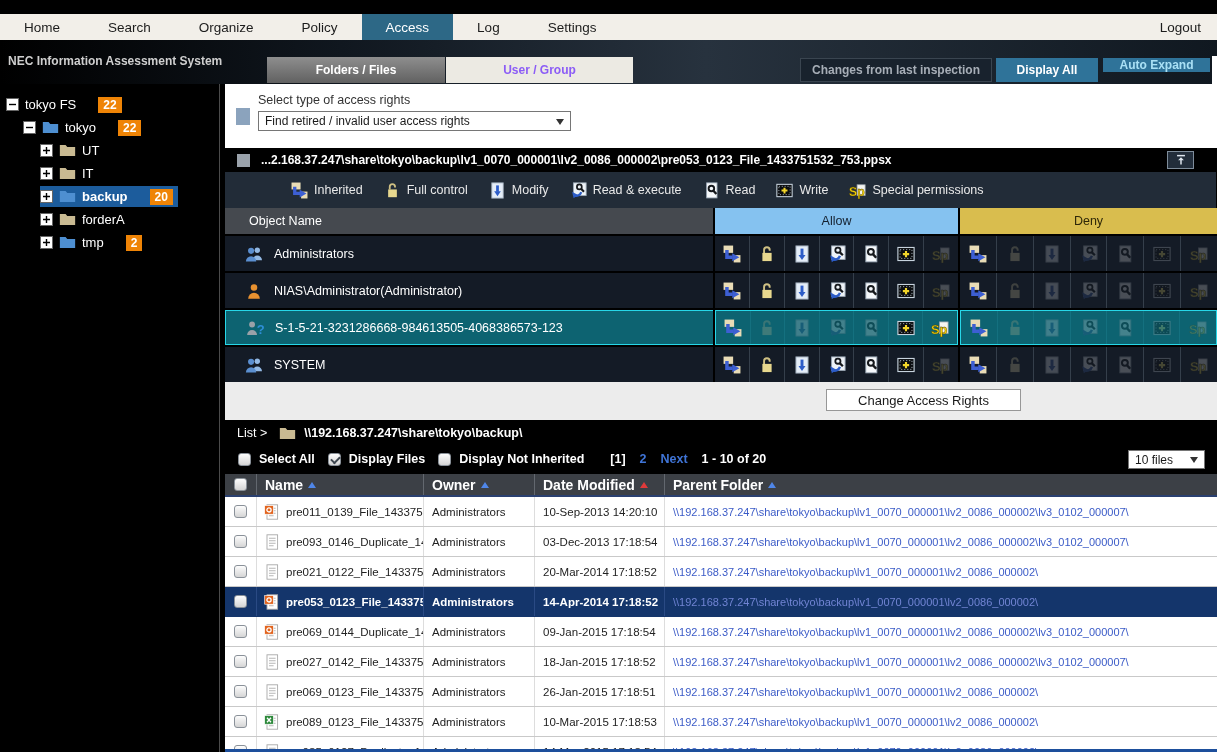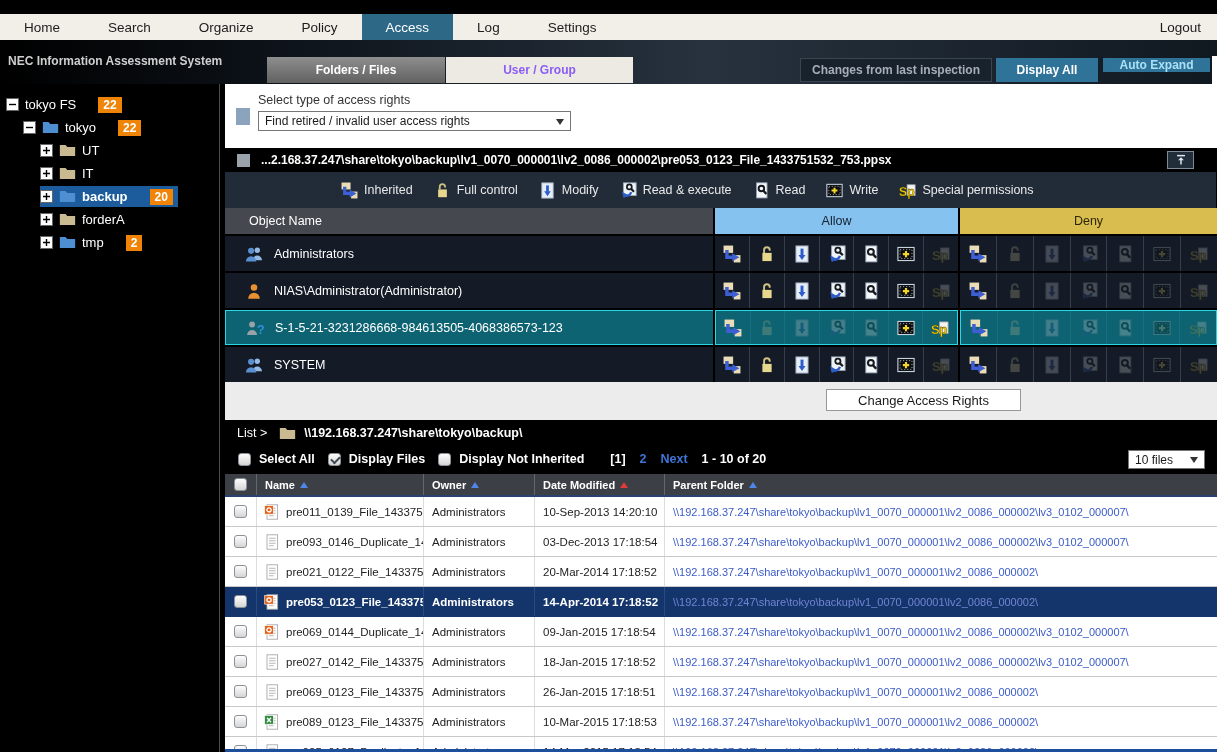--- a/index.html
+++ b/index.html
@@ -42,21 +42,21 @@
   .select-label { position:absolute; left:33px; top:9px; font-size:12.5px; color:#333; }
   .fake-select { border:1px solid #767676; background:#fff; font-size:12px; color:#1a1a1a; display:flex; align-items:center; padding:0 6px; cursor:pointer; }
   .type-select { position:absolute; left:33px; top:27px; width:313px; height:20px; }
   .sel-arrow { width:0; height:0; border:4px solid transparent; border-top:6px solid #333; margin-left:auto; margin-top:5px; }
 
   .path-bar { position:absolute; top:64px; height:24px; left:0; right:0; background:#000; display:flex; align-items:center; }
   .path-check { width:13px; height:13px; background:#9aa2ab; margin-left:12px; flex:0 0 auto; cursor:pointer; }
   .path-text { color:#fff; font-size:12px; font-weight:bold; margin-left:11px; white-space:nowrap; overflow:hidden; }
   .collapse-btn { position:absolute; right:23px; top:3px; width:27px; height:18px; background:#222d3a; border:1px solid #7e8c9a; display:flex; align-items:center; justify-content:center; cursor:pointer; }
 
-  .legend { position:absolute; top:88px; height:36px; left:0; right:1px; background:#222c38; display:flex; align-items:center; padding-left:116px; }
+  .legend { position:absolute; top:88px; height:36px; left:0; right:1px; background:#222c38; display:flex; align-items:center; padding-left:66px; }
   .legend-item { display:flex; align-items:center; margin-right:21px; color:#e9e9e9; font-size:12.5px; white-space:nowrap; }
   .legend-item svg { margin-right:6px; }
 
   .acl-header { position:absolute; top:124px; height:26px; left:0; right:0; display:flex; font-size:12.5px; }
   .acl-h-name { width:488px; background:#45494f; color:#fff; display:flex; align-items:center; padding-left:24px; }
   .acl-h-allow { width:243px; margin-left:2px; background:#85c2f0; color:#14202e; display:flex; align-items:center; justify-content:center; }
   .acl-h-deny { flex:1; margin-left:2px; background:#d9bd4e; color:#2e2708; display:flex; align-items:center; justify-content:center; }
 
   .acl-rows { position:absolute; top:150px; left:0; right:0; }
   .acl-row { display:flex; height:35px; margin-top:2px; cursor:pointer; }
@@ -85,21 +85,21 @@
   .filter-item { display:flex; align-items:center; margin-left:13px; gap:8px; cursor:pointer; }
   .pg { margin-left:14px; cursor:default; }
   .pg.first { margin-left:26px; }
   .pg-link { color:#3f74d6; cursor:pointer; }
   .files-select { position:absolute; right:12px; top:4px; width:77px; height:19px; font-weight:normal; }
 
   .cb { width:13px; height:13px; border:1px solid #8a9199; border-radius:3px; background:linear-gradient(#fdfdfd,#d5d5d5); position:relative; flex:0 0 auto; cursor:pointer; }
   .cb.checked::after { content:""; position:absolute; top:2px; left:2px; width:7px; height:4px; border-left:2px solid #3f4750; border-bottom:2px solid #3f4750; transform:rotate(-45deg); }
 
   .file-header { position:absolute; top:390px; left:0; right:0; height:23px; display:grid; grid-template-columns:32px 167px 111px 130px 1fr; background:#3c4046; border-bottom:2px solid #2a4070; }
-  .fh-cell { display:flex; align-items:center; padding-left:8px; color:#fff; font-weight:bold; font-size:11px; border-right:1px solid #63686f; gap:5px; }
+  .fh-cell { display:flex; align-items:center; padding-left:8px; color:#fff; font-weight:bold; font-size:14px; border-right:1px solid #63686f; gap:5px; }
   .fh-cell:last-child { border-right:none; }
   .fh-check { justify-content:center; padding-left:0; }
   .sort-arrow { width:0; height:0; border-left:4px solid transparent; border-right:4px solid transparent; border-bottom:6px solid #4f86e8; }
 
   .file-rows { position:absolute; top:413px; left:0; right:0; bottom:0; overflow:hidden; }
   .file-row { display:grid; grid-template-columns:32px 167px 111px 130px 1fr; height:30px; background:#fff; border-bottom:1px solid #c9c9c9; font-size:11.5px; color:#222; cursor:pointer; }
   .fr-cell { display:flex; align-items:center; padding-left:8px; border-right:1px solid #ddd; overflow:hidden; white-space:nowrap; }
   .fr-cell:last-child { border-right:none; }
   .fr-check { justify-content:center; padding-left:0; }
   .fr-name { gap:6px; padding-left:7px; }

